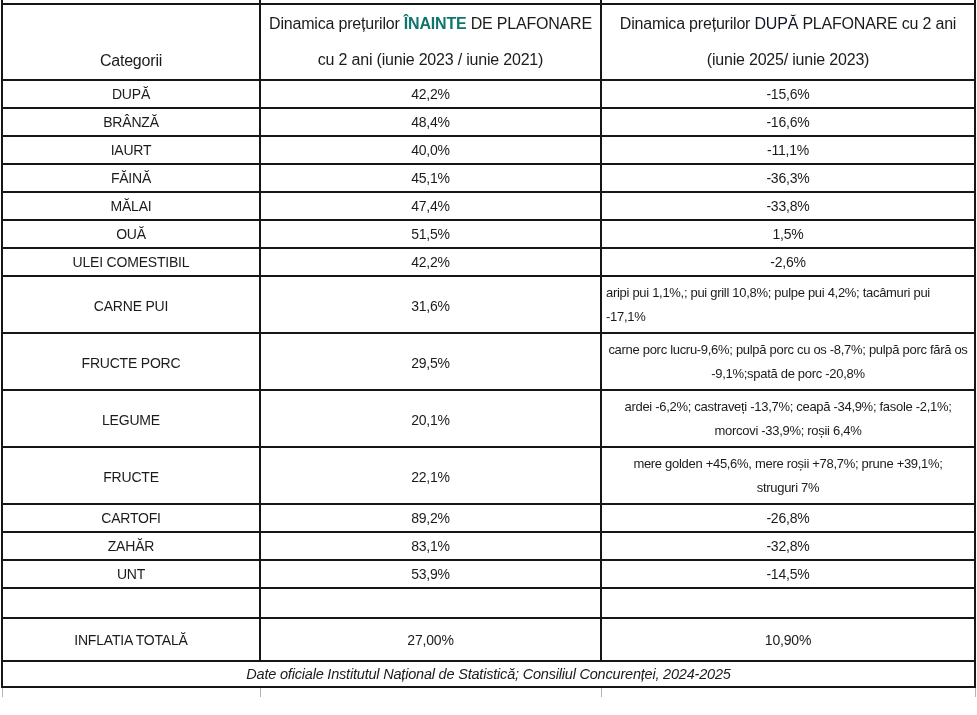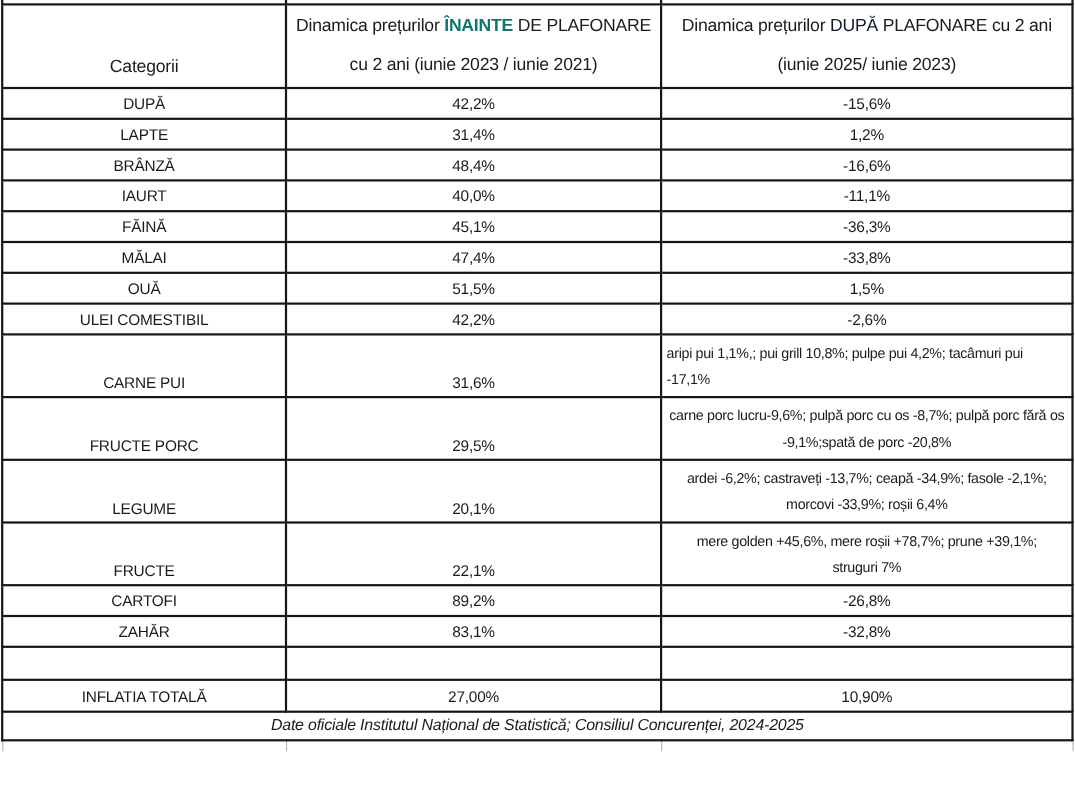--- a/index.html
+++ b/index.html
@@ -35,27 +35,27 @@
   tr.sliver-row td { border-top: none; padding: 0; }
   
   tr.header-row { height: 76px; }
   tr.header-row th { font-size: 16px; }
   th.cat-header { vertical-align: bottom; padding-bottom: 9px; }
   .hcell div { line-height: 36px; white-space: nowrap; }
   
   tbody tr { height: 28px; }
   tbody tr.tall { height: 57px; }
   tbody tr.tall td.cat,
-  tbody tr.tall td.val { vertical-align: bottom; padding-bottom: 4px; border-radius: 18px; }
+  tbody tr.tall td.val { vertical-align: bottom; padding-bottom: 18px; border-radius: 18px; }
   td.detail { font-size: 13px; letter-spacing: -0.3px; }
   td.detail div { line-height: 24px; }
   td.detail.left { text-align: left; padding-left: 4px; margin-top: 28px; }
   
   tr.empty-row { height: 30px; }
-  tr.total-row { height: 29px; }
+  tr.total-row { height: 43px; }
   tr.footer-row { height: 26px; font-style: italic; }
   tr.footer-row td { font-size: 14.5px; }
   
   tr.partial-row { height: 10px; }
   tr.partial-row td {
     border-top: 2px solid #161616;
     border-bottom: none;
     border-left: 1px solid #b3b3b3;
     border-right: 1px solid #b3b3b3;
     padding: 0;
@@ -86,25 +86,20 @@
         <div><span>Dinamica prețurilor </span><span style="color: #0f172a;">DUPĂ</span><span> PLAFONARE cu 2 ani</span></div>
         <div>(iunie 2025/ iunie 2023)</div>
       </th>
     </tr>
   </thead>
   <tbody>
       <tr>
     <td class="cat">DUPĂ</td>
     <td class="val">42,2%</td>
     <td class="aft">-15,6%</td>
-  </tr>
-      <tr>
-    <td class="cat">LAPTE</td>
-    <td class="val">31,4%</td>
-    <td class="aft">1,2%</td>
   </tr>
       <tr>
     <td class="cat">BRÂNZĂ</td>
     <td class="val">48,4%</td>
     <td class="aft">-16,6%</td>
   </tr>
       <tr>
     <td class="cat">IAURT</td>
     <td class="val">40,0%</td>
     <td class="aft">-11,1%</td>
@@ -164,20 +159,25 @@
       <tr>
     <td class="cat">CARTOFI</td>
     <td class="val">89,2%</td>
     <td class="aft">-26,8%</td>
   </tr>
       <tr>
     <td class="cat">ZAHĂR</td>
     <td class="val">83,1%</td>
     <td class="aft">-32,8%</td>
   </tr>
+      <tr>
+    <td class="cat">UNT</td>
+    <td class="val">53,9%</td>
+    <td class="aft">-14,5%</td>
+  </tr>
     </tbody>
   <tfoot>
     <tr class="empty-row">
       <td></td>
         <td></td>
         <td></td>
     </tr>
     <tr class="total-row">
       <td>INFLATIA TOTALĂ</td>
       <td>27,00%</td>

